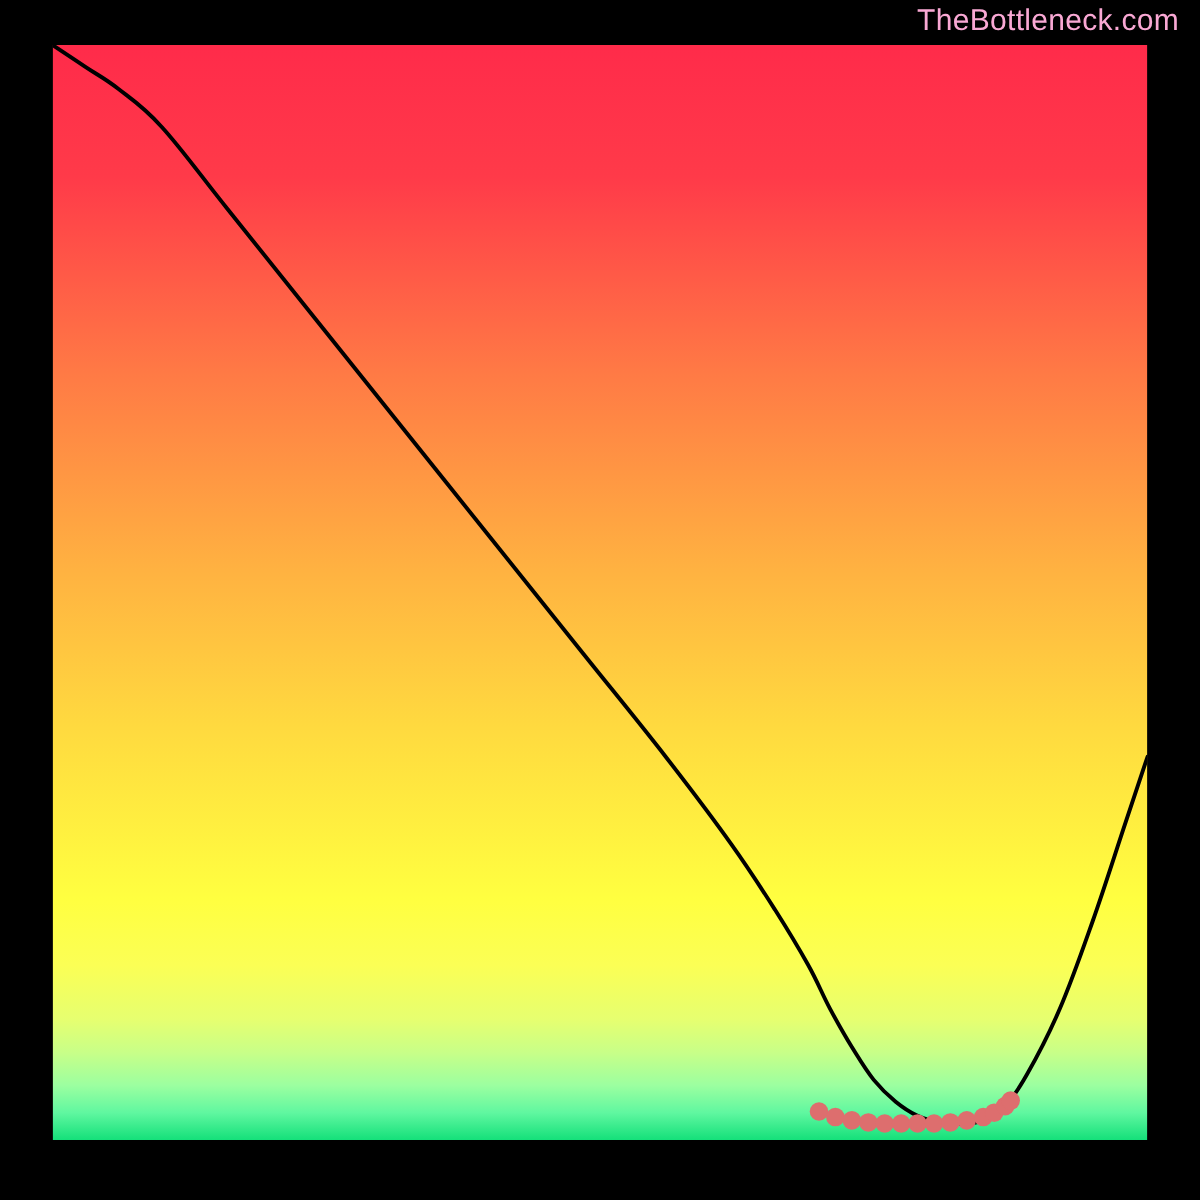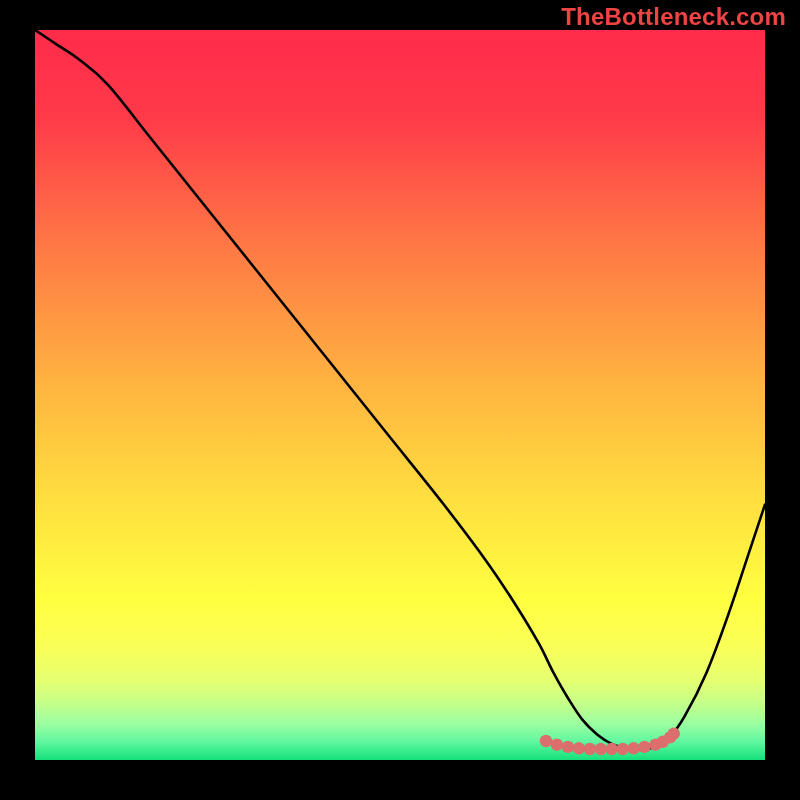--- a/index.html
+++ b/index.html
@@ -14,23 +14,23 @@
   .frame {
     position: relative;
     width: 800px;
     height: 800px;
     background: #000;
   }
   .watermark {
     position: absolute;
     top: 3px;
     right: 14px;
-    color: #ef4444;
-    font-size: 24px;
-    font-weight: 700;
+    color: #f9a8d4;
+    font-size: 20px;
+    font-weight: 400;
     letter-spacing: 0.2px;
     z-index: 20;
   }
   .plot-area {
     position: absolute;
     left: 35px;
     top: 30px;
     width: 730px;
     height: 730px;
     overflow: hidden;

